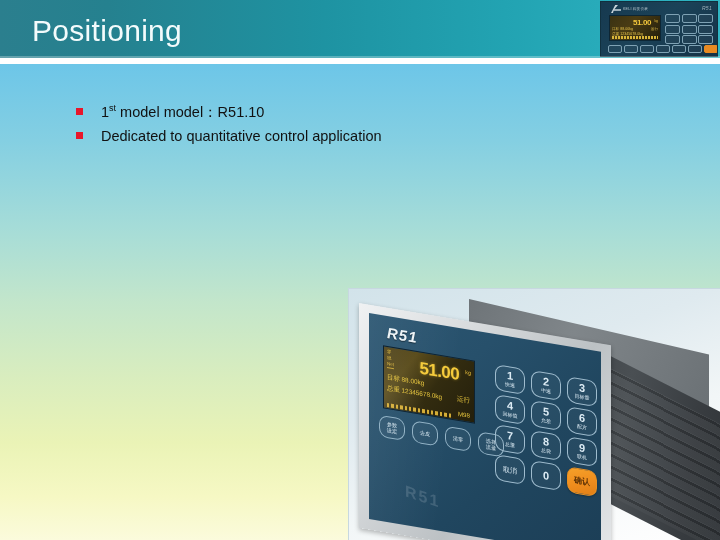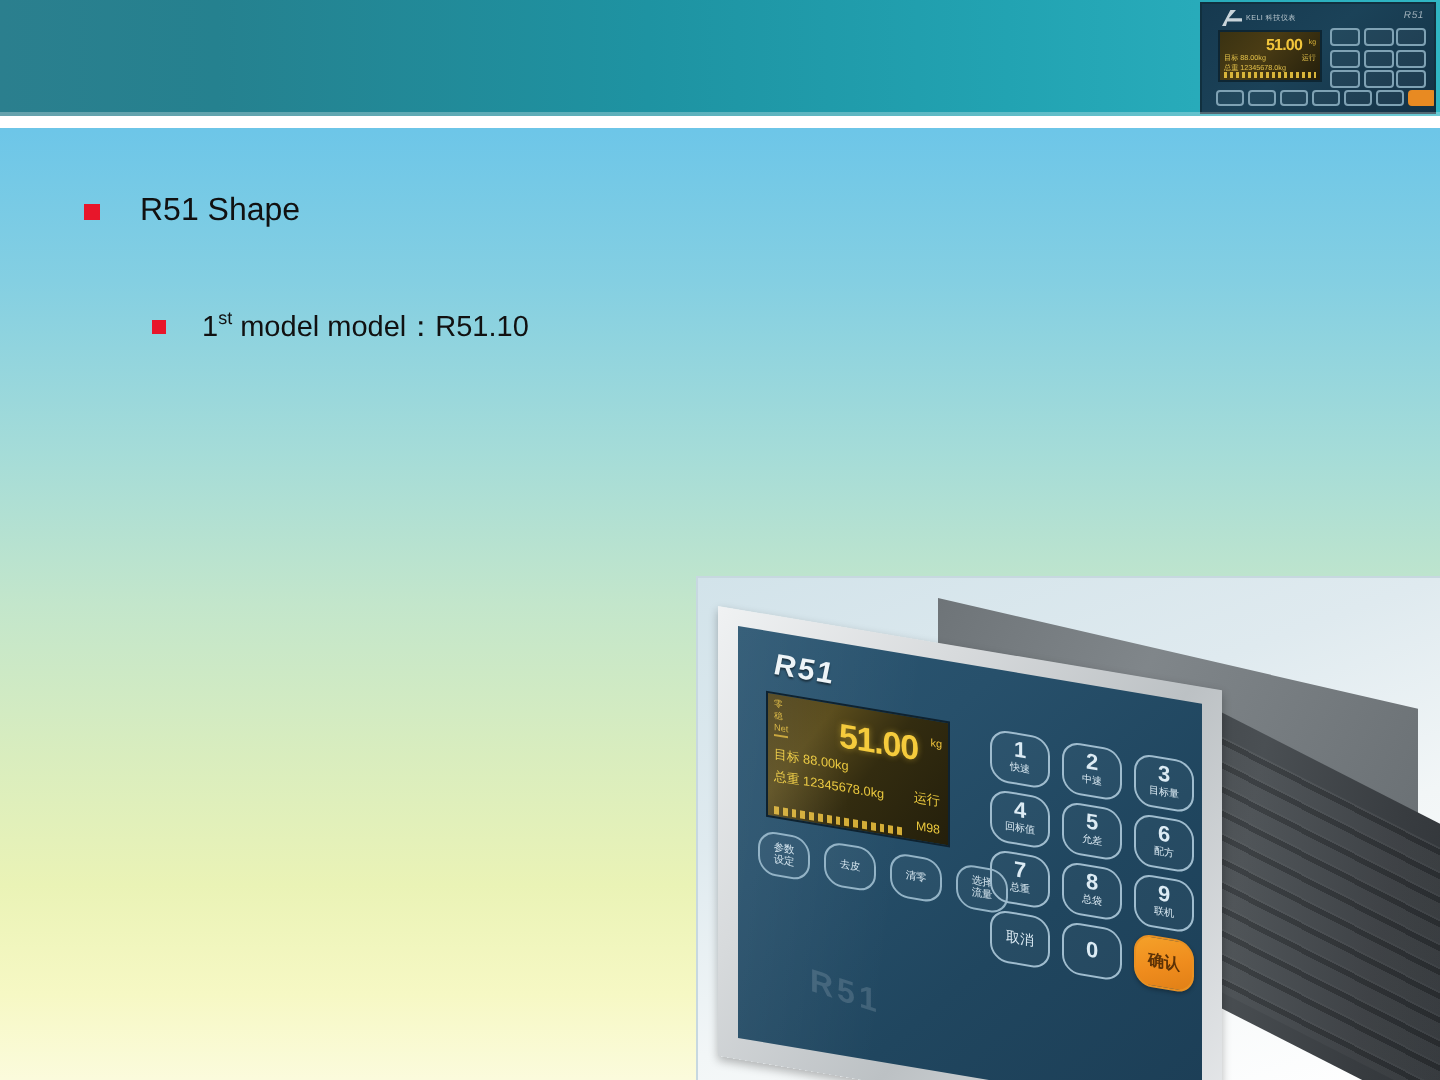--- a/index.html
+++ b/index.html
@@ -390,20 +390,21 @@
     width: 4px; height: 4px; border-radius: 50%;
     background: #f2776a;
   }
 </style>
 </head>
 <body>
 
 <div id="slide">
 
   <div id="header">
+    <div id="title">Positioning</div>
 
     <div id="thumb">
       <div class="t-logo">
         <span class="tk"></span>
         <span class="tw">KELI 科技仪表</span>
       </div>
       <div class="t-model">R51</div>
 
       <div class="t-lcd">
         <span class="tl-big">51.00</span>
@@ -434,30 +435,30 @@
         <span></span>
         <span></span>
         <span class="amber"></span>
       </div>
     </div>
   </div>
   <div class="hdr-seam"></div>
 
   <div id="body-text">
 
-    <div id="g1" class="lvl1">
-      <span class="sq"></span>
-      <span>R51 Shape</span>
-    </div>
 
     <div id="g2" class="lvl2">
       <span class="sq"></span>
       <span>1</span><sup>st</sup><span> model model：R51.10</span>
     </div>
 
+    <div id="g3" class="lvl2">
+      <span class="sq"></span>
+      <span>Dedicated to quantitative control application</span>
+    </div>
 
   </div>
 
   <div id="photo">
 
     <div class="encl-top"></div>
     <div class="encl-side"></div>
     <div class="encl-fins"></div>
 
     <div class="bezel"></div>

